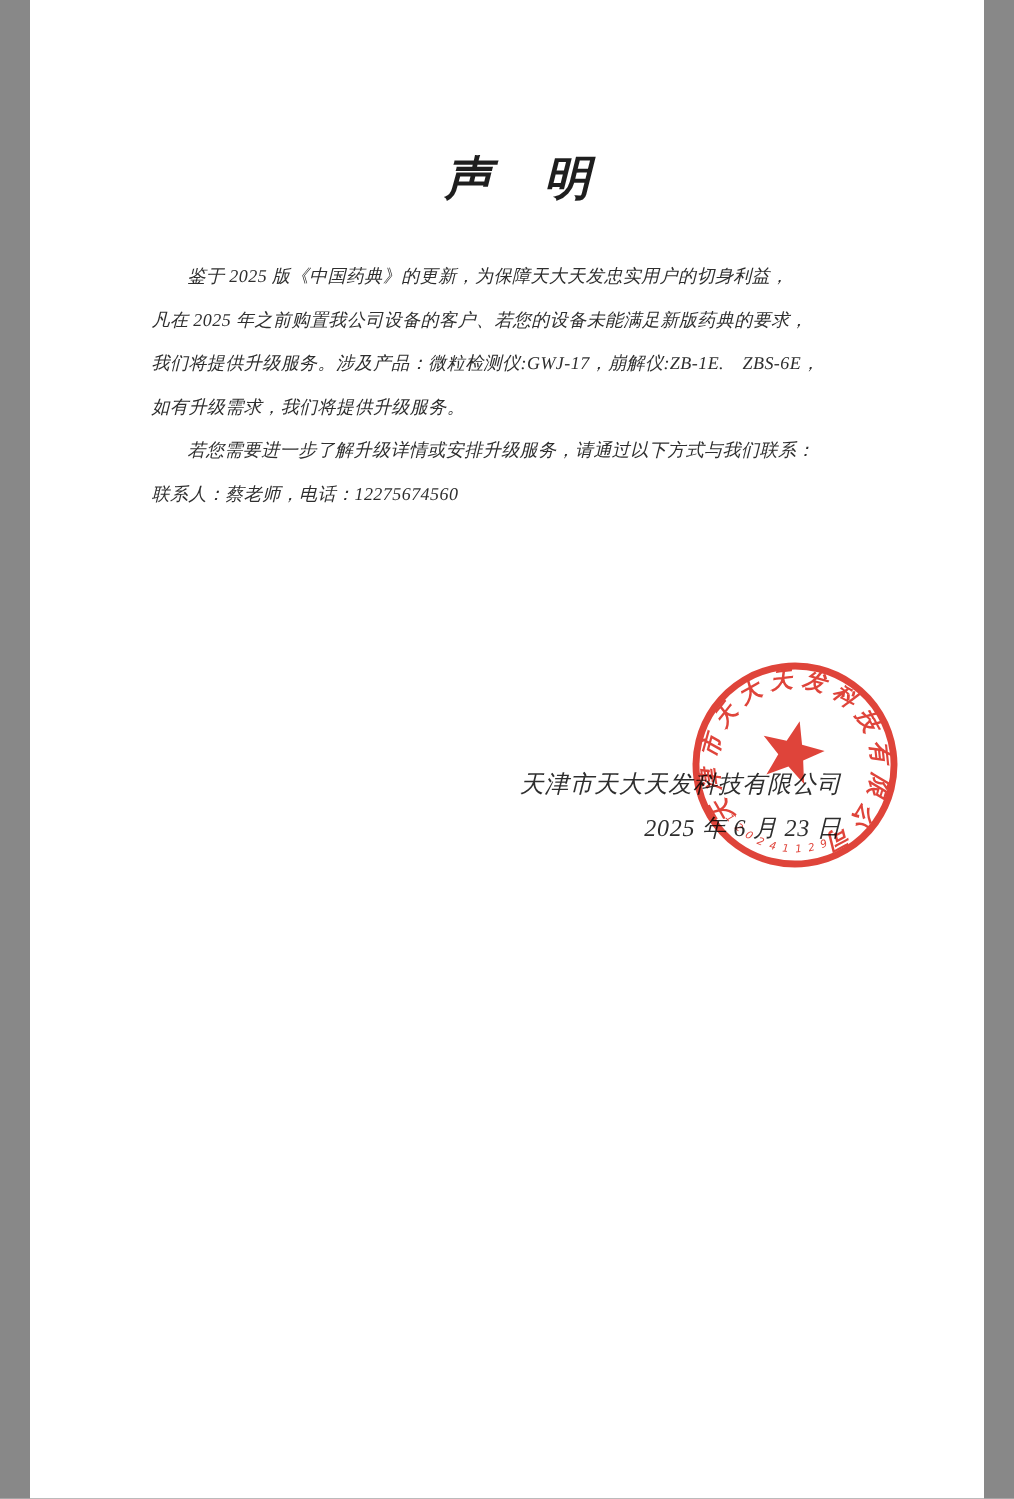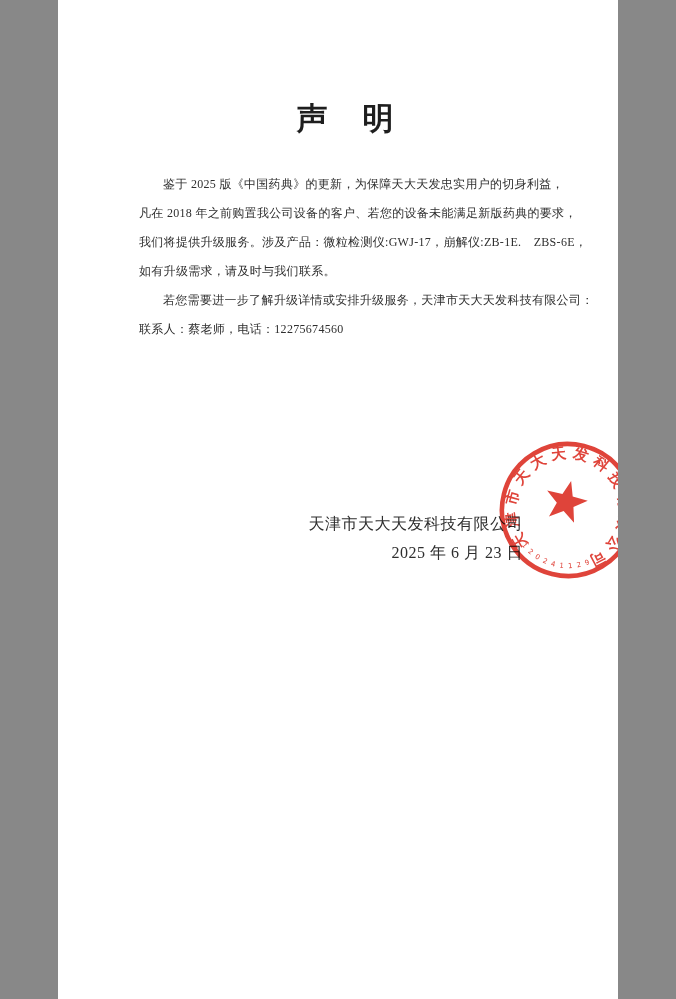--- a/index.html
+++ b/index.html
@@ -3,27 +3,28 @@
 <meta charset="utf-8">
 <style>
   html,body{margin:0;padding:0;background:#888;}
   :root{
     --ink:#2e2e2e;
     --paper:#ffffff;
     --seal-red:#dd352b;
   }
   .page{
     position:relative;
-    width:560px;
+    width:636px;
     height:999px;
     margin:0 auto;
     background:var(--paper);
     font-family:"Liberation Serif","DejaVu Serif",serif;
     color:var(--ink);
     overflow:hidden;
+    font-style:italic;
   }
   .title{
     position:absolute;
     top:98px;left:0;right:0;
     margin:0;
     text-align:center;
     transform:translateX(8px);
     font-size:31px;
     font-weight:bold;
     letter-spacing:2px;
@@ -77,24 +78,24 @@
 </style>
 </head>
 <body>
 
 <div class="page">
 
   <h1 class="title">声　明</h1>
 
   <div class="body" id="bodyLines">
       <div class="line indent">鉴于 2025 版《中国药典》的更新，为保障天大天发忠实用户的切身利益，</div>
-      <div class="line">凡在 2018 年之前购置我公司设备的客户、若您的设备未能满足新版药典的要求，</div>
+      <div class="line">凡在 2025 年之前购置我公司设备的客户、若您的设备未能满足新版药典的要求，</div>
       <div class="line">我们将提供升级服务。涉及产品：微粒检测仪:GWJ-17，崩解仪:ZB-1E.　ZBS-6E，</div>
-      <div class="line">如有升级需求，请及时与我们联系。</div>
-      <div class="line indent">若您需要进一步了解升级详情或安排升级服务，天津市天大天发科技有限公司：</div>
+      <div class="line">如有升级需求，我们将提供升级服务。</div>
+      <div class="line indent">若您需要进一步了解升级详情或安排升级服务，请通过以下方式与我们联系：</div>
       <div class="line">联系人：蔡老师，电话：12275674560</div>
     </div>
 
   <div class="signature">
     <div>天津市天大天发科技有限公司</div>
     <div>2025 年 6 月 23 日</div>
   </div>
 
   <svg class="seal" viewBox="-80 -80 160 160" aria-hidden="true">
     <g transform="rotate(14)">

